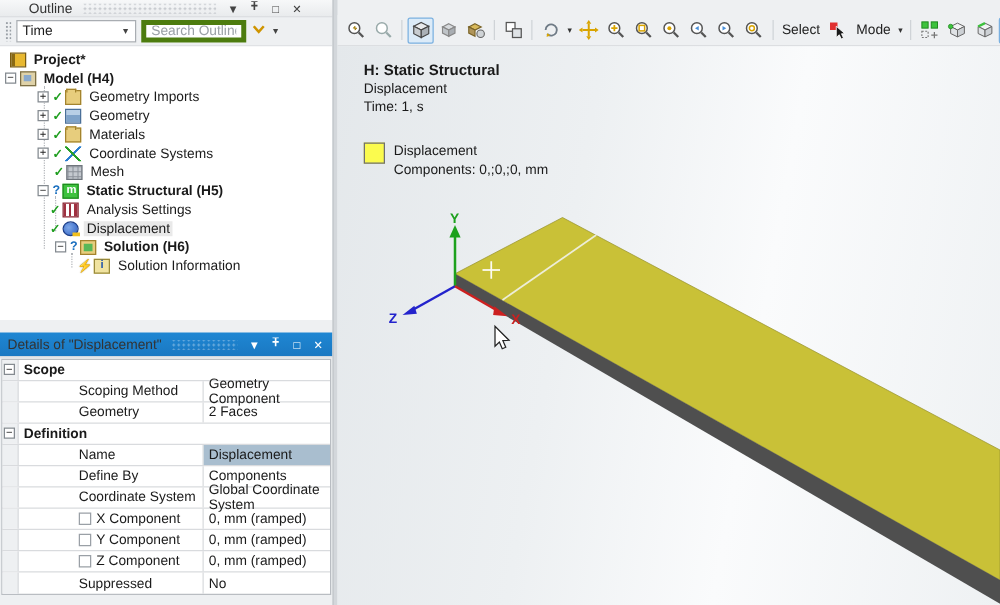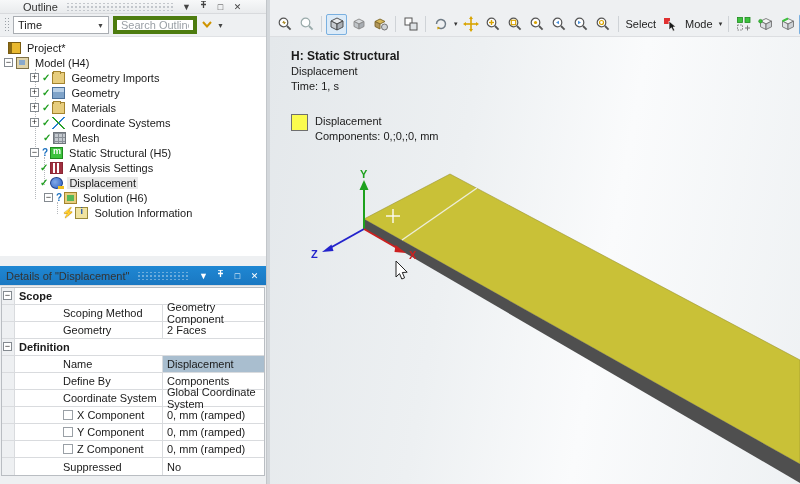--- a/index.html
+++ b/index.html
@@ -42,21 +42,21 @@
     padding-top:3px; overflow:hidden; }
   .vguide { position:absolute; width:0; border-left:1px dotted #b5b8bc; }
   .trow { position:relative; height:15px; display:flex; align-items:center; white-space:nowrap; }
   .trow .tlbl { padding:0 2px; }
   .trow .tlbl.sel { background:#e9e9e9; }
   .tbox { width:9px; height:9px; border:1px solid #848a90; background:#fff; color:#222;
     font-size:9px; line-height:7px; text-align:center; flex:none; margin-right:3px; }
   .chk { color:#1f9e1f; font-weight:bold; font-size:10px; margin-right:2px; flex:none;}
   .qmark { color:#1a6fbf; font-weight:bold; font-size:10px; margin-right:2px; flex:none;}
   .ticon { width:13px; height:12px; flex:none; margin-right:4px; position:relative; }
-  .b { font-weight:normal; }
+  .b { font-weight:bold; }
 
   
   .ic-project { background:linear-gradient(90deg,#8a6a14 0 3px,#e8b830 3px); border:1px solid #7a5c10; }
   .ic-model { background:#dfd2a8; border:1px solid #7d6f45; }
   .ic-model::after{ content:""; position:absolute; left:2px; top:2px; width:6px; height:5px; background:#89a9cc; }
   .ic-folder { background:#e7cd7d; border:1px solid #a3832e; }
   .ic-folder::before { content:""; position:absolute; left:0; top:-2px; width:6px; height:2px;
     background:#e7cd7d; border:1px solid #a3832e; border-bottom:none; }
   .ic-geom { background:linear-gradient(#b8cfe6 0 4px,#7fa3c9 4px); border:1px solid #4a6f99; }
   .ic-coord { background:

